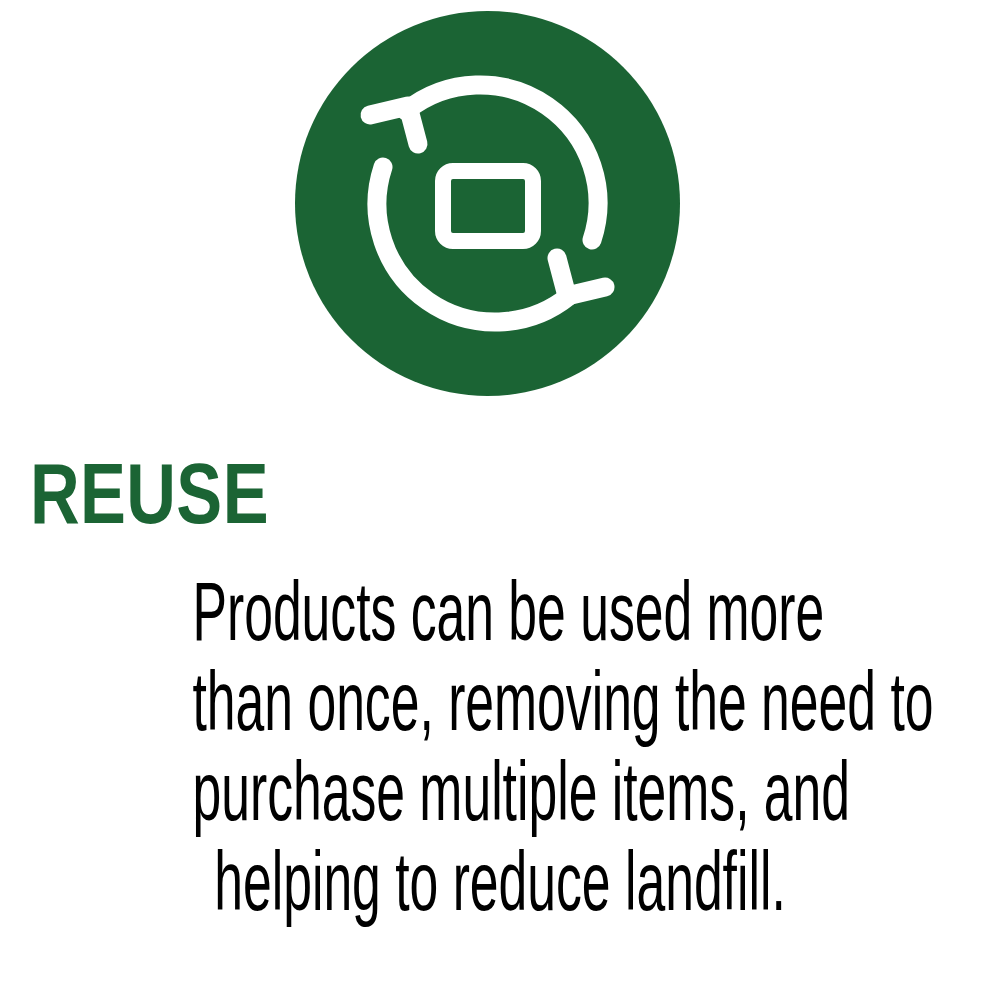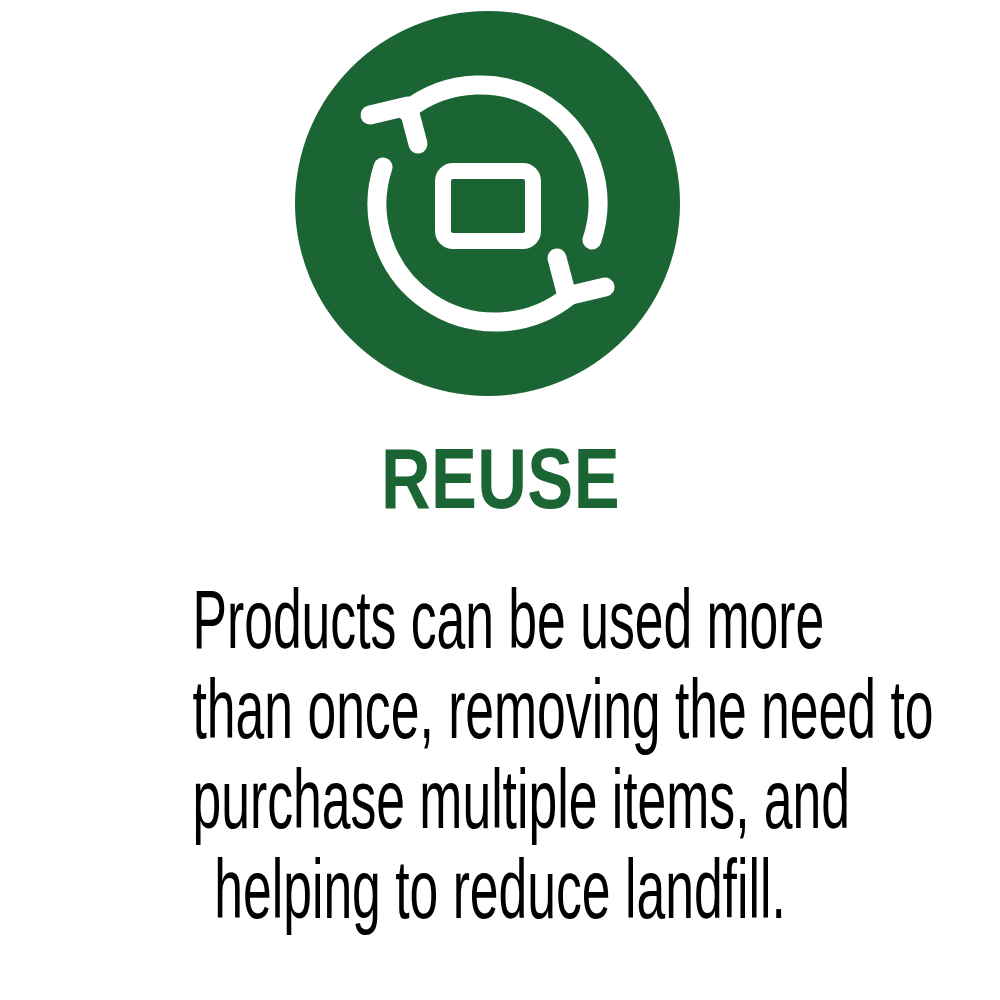--- a/index.html
+++ b/index.html
@@ -34,23 +34,22 @@
   #icon-badge svg {
     display: block;
     width: 385px;
     height: 385px;
   }
 
   
   #heading-wrap {
     position: absolute;
     left: 0;
-    top: 435px;
+    top: 450px;
     width: 1000px;
-    text-align: center;
   }
   #heading-text {
     display: inline-block;
     font-family: "Liberation Sans Narrow", "Liberation Sans", sans-serif;
     font-weight: 700;
     font-size: 86px;
     line-height: 1;
     letter-spacing: 0.5px;
     color: #1b6434;
     transform: scaleX(0.80);
@@ -58,21 +57,20 @@
     white-space: nowrap;
   }
 
   
   #body-copy {
     position: absolute;
     left: 0;
     top: 566px;
     width: 1000px;
     text-align: center;
-    margin-top: 8px;
   }
   .body-line {
     display: block;
     font-family: "Liberation Sans Narrow", "Liberation Sans", sans-serif;
     font-weight: 400;
     font-size: 84px;
     line-height: 90px;
     height: 90px;
     color: #000000;
     white-space: nowrap;

